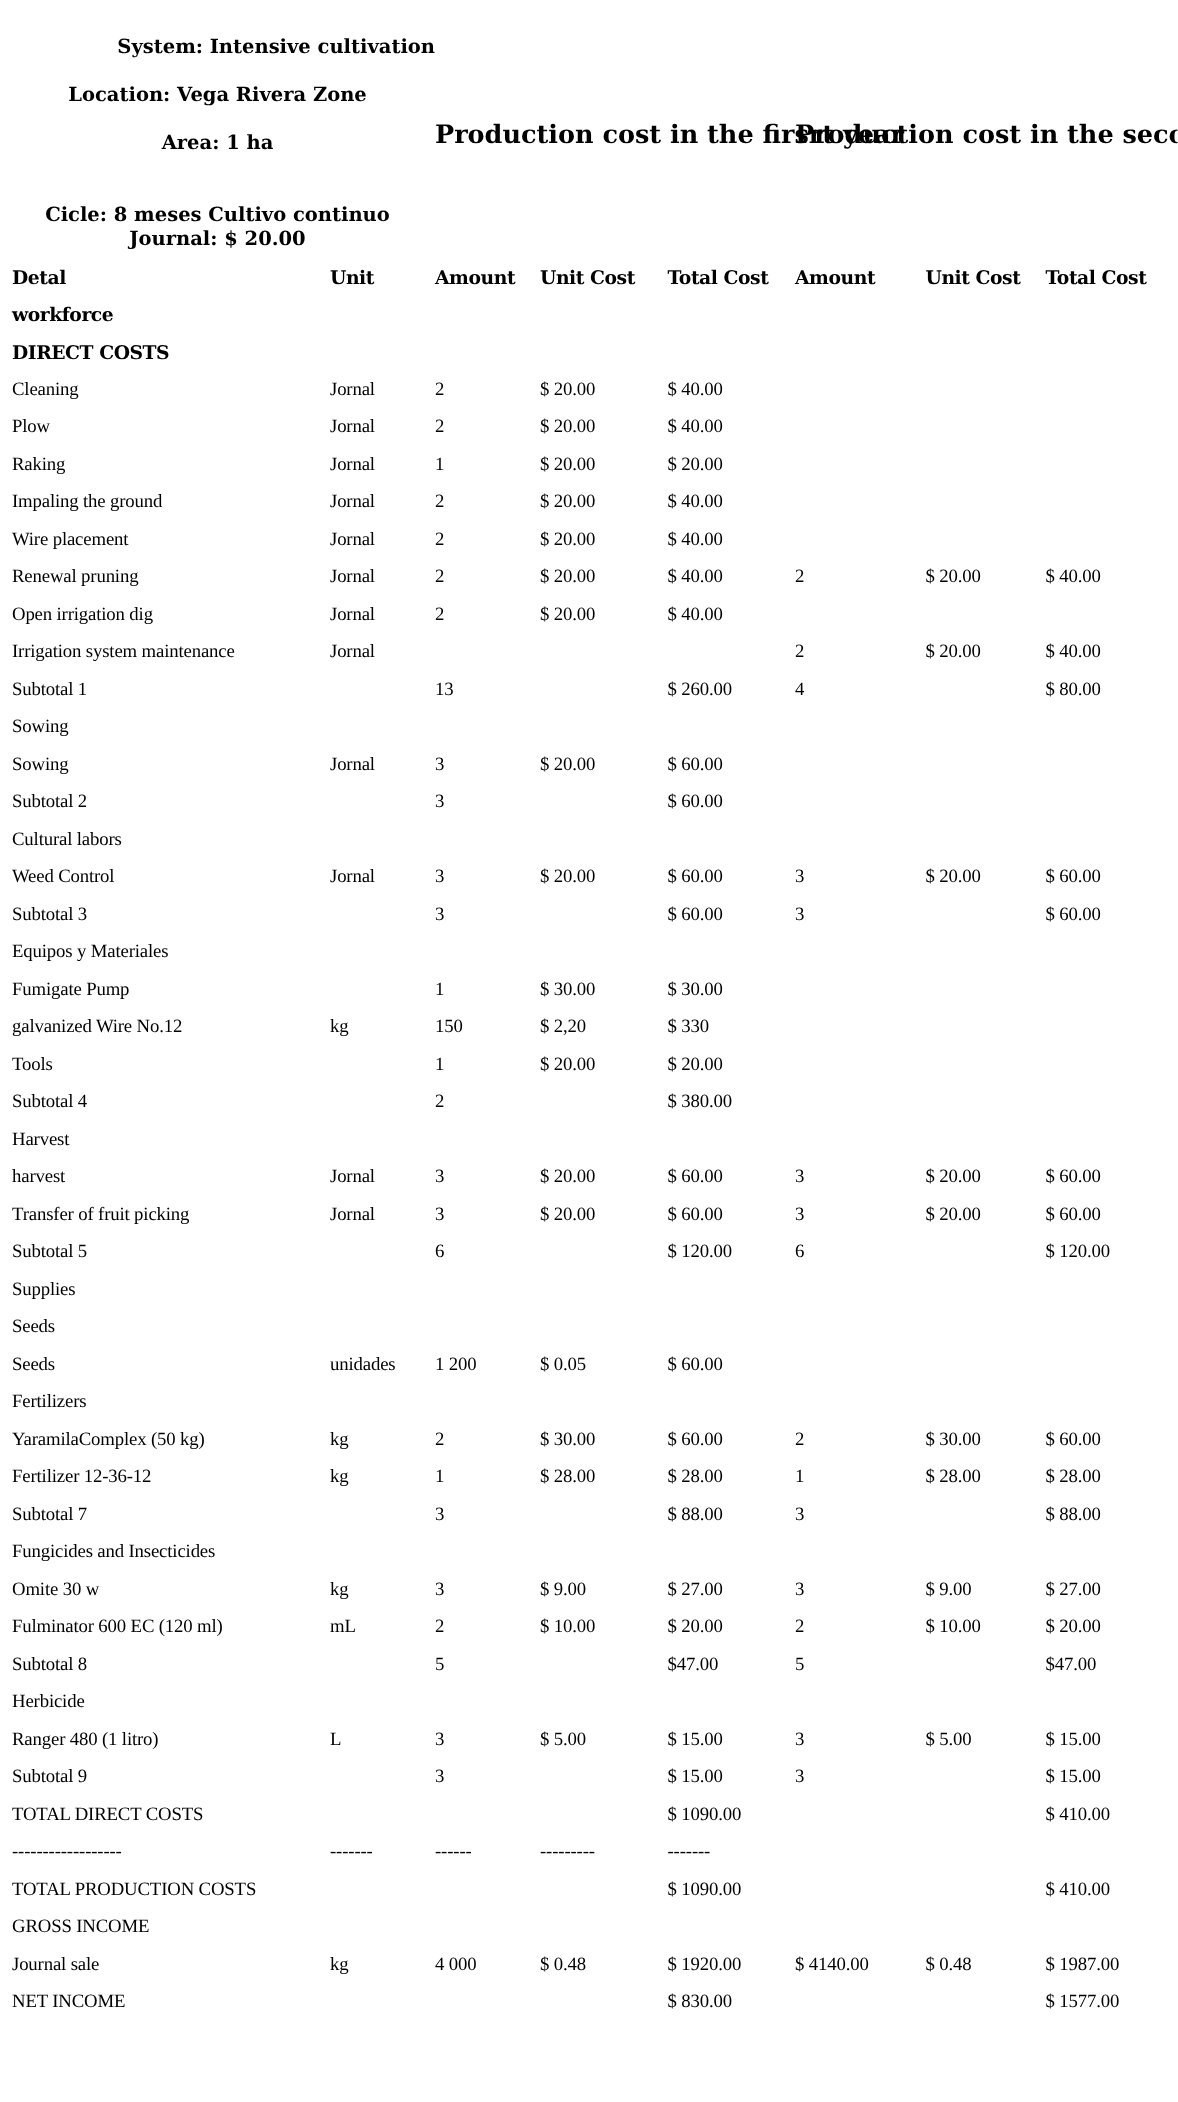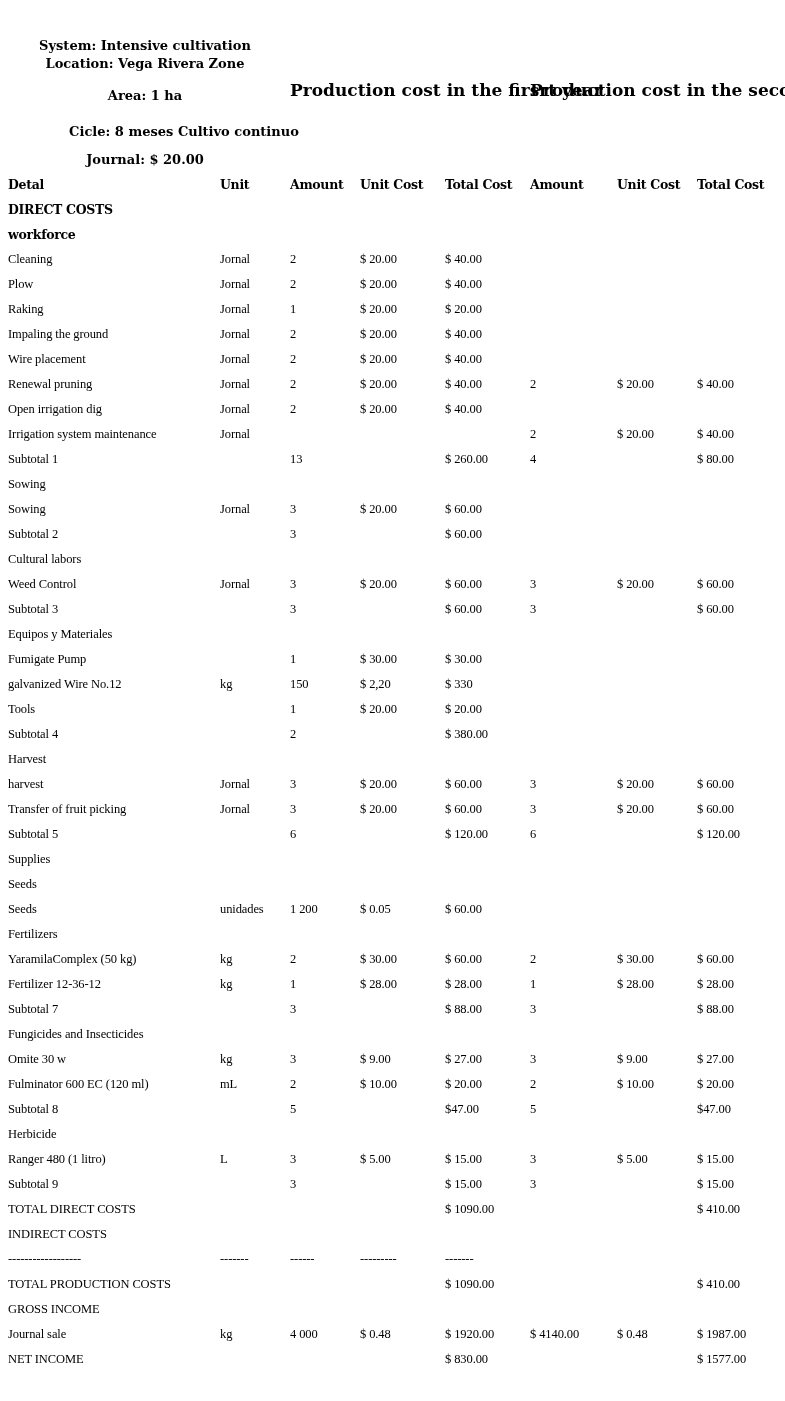--- a/index.html
+++ b/index.html
@@ -11,24 +11,24 @@
   table { position: absolute; left: 0; top: 172px; border-collapse: collapse; table-layout: fixed; width: 785px; }
   td { height: 25px; padding: 0; font-size: 12.5px; white-space: nowrap; overflow: visible; vertical-align: middle;
        font-family: "Liberation Serif", serif; letter-spacing: -0.1px; }
   td:first-child { padding-left: 8px; }
   tr.hdr td { font-weight: bold; font-family: "DejaVu Serif", serif; font-size: 12.5px; letter-spacing: -0.3px; }
   tr.bold td { font-weight: bold; font-family: "DejaVu Serif", serif; font-size: 12.5px; letter-spacing: -0.3px; }
 </style>
 </head>
 <body>
 
-<div class="meta" style="top:38px;">System: Intensive cultivation</div>
+<div class="meta" style="top:24px;text-align:right;">System: Intensive cultivation</div>
 <div class="meta" style="top:56px;">Location: Vega Rivera Zone</div>
 <div class="meta" style="top:88px;">Area: 1 ha</div>
-<div class="meta" style="top:124px;padding-left:39px;">Cicle: 8 meses Cultivo continuo</div>
+<div class="meta" style="top:136px;">Cicle: 8 meses Cultivo continuo</div>
 <div class="meta" style="top:152px;">Journal: $ 20.00</div>
 
 <div class="yearhdr" style="left:290px;">Production cost in the firsrt year</div>
 <div class="yearhdr" style="left:530px;text-align:right;">Production cost in the second year</div>
 
 <table>
   <colgroup>
     <col style="width:220px">
       <col style="width:70px">
       <col style="width:70px">
@@ -45,31 +45,31 @@
       <td>Amount</td>
       <td>Unit Cost</td>
       <td>Total Cost</td>
       <td>Amount</td>
       <td>Unit Cost</td>
       <td>Total Cost</td>
     </tr>
   </thead>
   <tbody id="tbody">
       <tr class="bold">
+        <td>workforce</td>
+        <td></td>
+        <td></td>
+        <td></td>
+        <td></td>
+        <td></td>
+        <td></td>
+        <td></td>
+      </tr>
+      <tr class="bold">
         <td>DIRECT COSTS</td>
-        <td></td>
-        <td></td>
-        <td></td>
-        <td></td>
-        <td></td>
-        <td></td>
-        <td></td>
-      </tr>
-      <tr class="bold">
-        <td>workforce</td>
         <td></td>
         <td></td>
         <td></td>
         <td></td>
         <td></td>
         <td></td>
         <td></td>
       </tr>
       <tr>
         <td>Cleaning</td>
@@ -455,30 +455,20 @@
         <td>TOTAL DIRECT COSTS</td>
         <td></td>
         <td></td>
         <td></td>
         <td>$ 1090.00</td>
         <td></td>
         <td></td>
         <td>$ 410.00</td>
       </tr>
       <tr>
-        <td>INDIRECT COSTS</td>
-        <td></td>
-        <td></td>
-        <td></td>
-        <td></td>
-        <td></td>
-        <td></td>
-        <td></td>
-      </tr>
-      <tr>
         <td>------------------</td>
         <td>-------</td>
         <td>------</td>
         <td>---------</td>
         <td>-------</td>
         <td></td>
         <td></td>
         <td></td>
       </tr>
       <tr>

